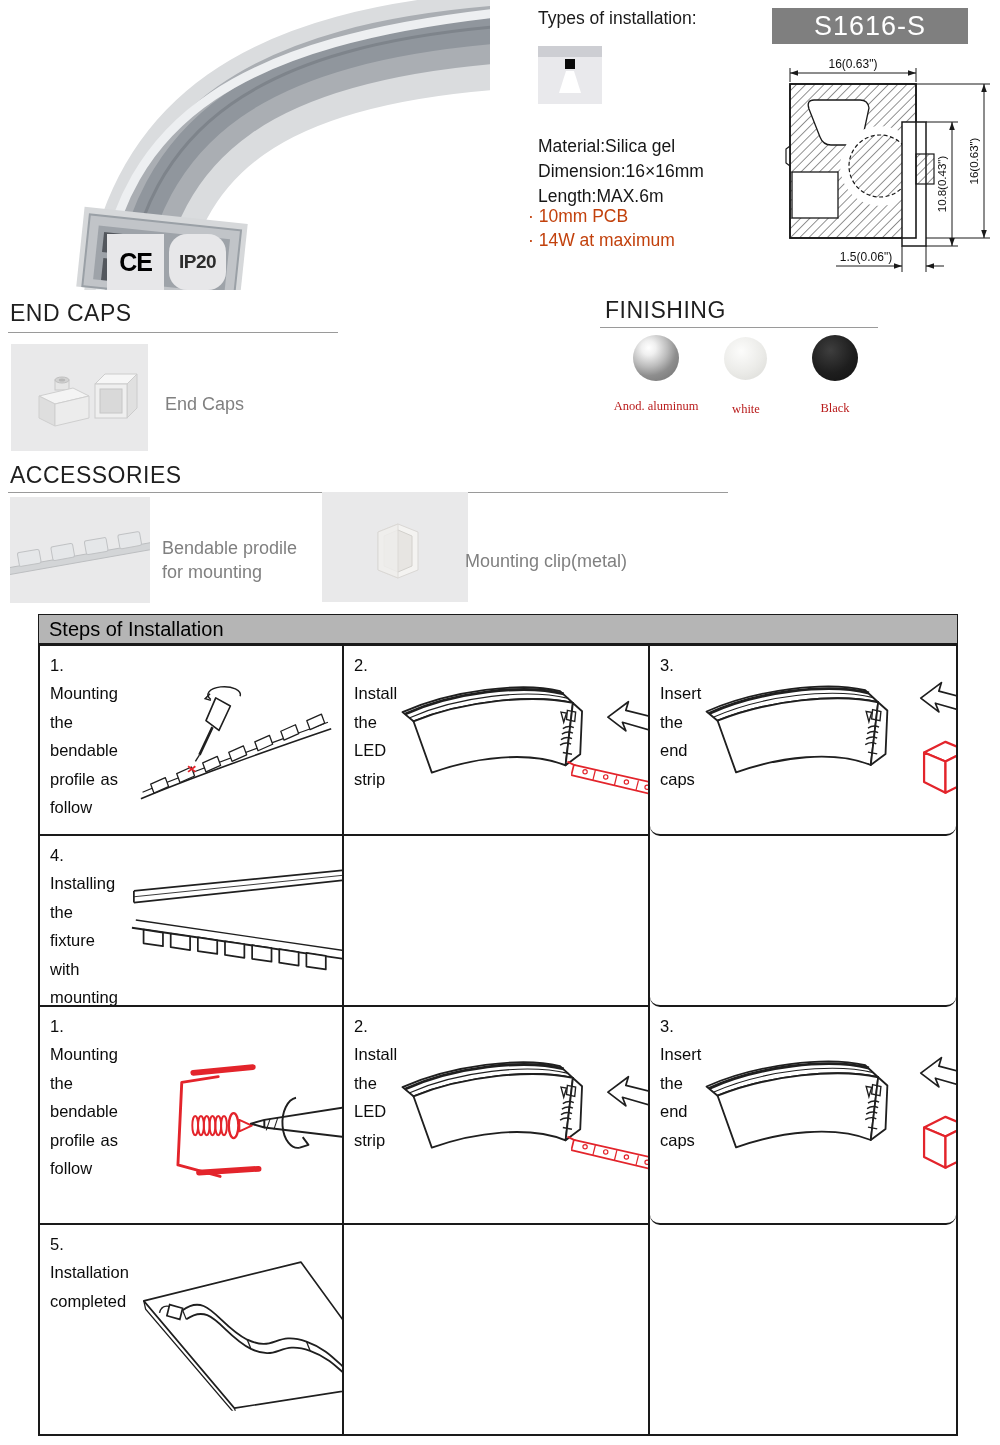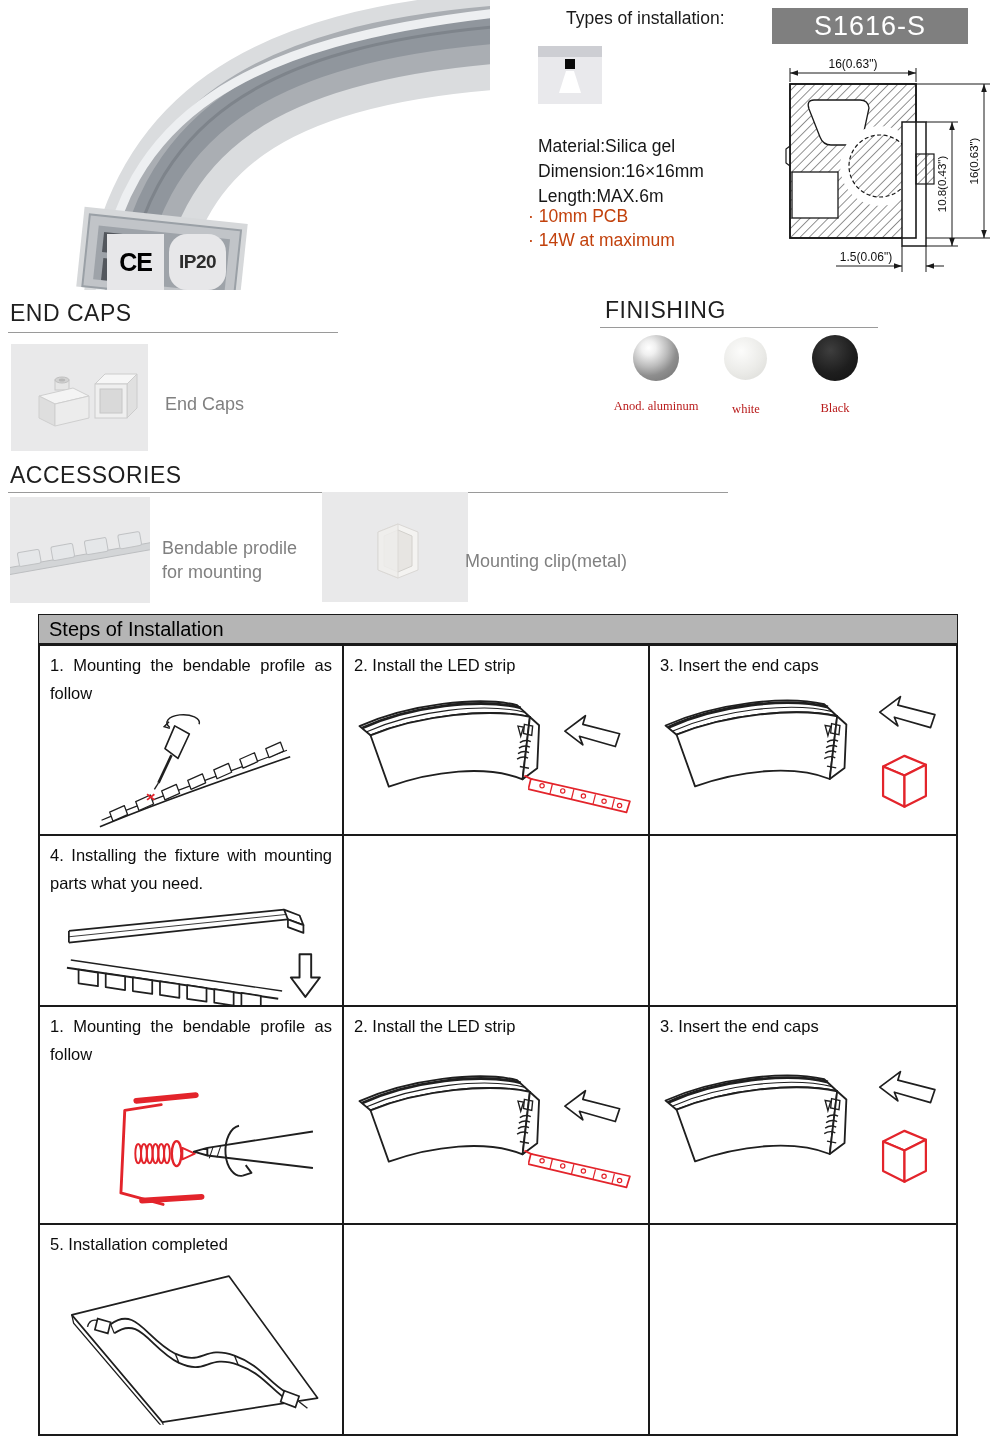--- a/index.html
+++ b/index.html
@@ -3,21 +3,21 @@
 <meta charset="utf-8">
 <style>
   html,body{margin:0;padding:0;background:#fff;}
   .page{position:relative;width:1000px;height:1445px;background:#fff;overflow:hidden;
         font-family:"Liberation Sans",sans-serif;color:#111;}
   .abs{position:absolute;}
   svg{display:block;}
   svg text{font-family:"Liberation Sans",sans-serif;fill:#111;}
 
   
-  .types-label{left:538px;top:8px;font-size:17.5px;color:#1a1a1a;margin-left:28px;}
+  .types-label{left:538px;top:8px;font-size:17.5px;color:#1a1a1a;}
   .install-icon{left:538px;top:46px;}
   .specs{left:538px;top:122px;font-size:17.5px;line-height:25px;color:#161616;margin-top:12px;}
   .features{left:528px;top:204px;font-size:17.5px;line-height:24px;color:#c2410c;}
 
   .badge{width:57px;height:56px;background:#e7e7e9;display:flex;align-items:center;justify-content:center;}
   .ce-badge{left:107px;top:234px;font-size:25px;font-weight:700;letter-spacing:-1px;color:#000;}
   .ip20-badge{left:169px;top:234px;font-size:19px;font-weight:600;color:#2c2c2c;letter-spacing:-0.5px;border-radius:18px;}
 
   .model-banner{left:772px;top:8px;width:196px;height:36px;background:#7f7f7f;color:#fff;
     display:flex;align-items:center;justify-content:center;font-size:27px;letter-spacing:1px;}
@@ -34,22 +34,22 @@
   .swatch-label{font-size:12.5px;color:#b91c1c;text-align:center;font-family:Liberation Serif, serif;}
 
   
   .steps-header{left:38px;top:614px;width:920px;height:30px;background:#b5b5b5;
     border:1.5px solid #1a1a1a;box-sizing:border-box;display:flex;align-items:center;
     padding:0 10px;font-size:20px;color:#000;}
   .steps-table{left:38px;top:644px;width:920px;height:792px;display:grid;
     grid-template-columns:304px 306px 1fr;grid-template-rows:190px 171px 218px 1fr;
     border:2px solid #1a1a1a;box-sizing:border-box;background:#fff;}
   .cell{border-right:2px solid #1a1a1a;border-bottom:2px solid #1a1a1a;box-sizing:border-box;
-    padding:5px 10px 4px 10px;display:flex;flex-direction:column;overflow:hidden;}
-  .cell:nth-child(3n){border-right:none;}
+    padding:5px 10px 4px 10px;display:flex;flex-direction:row;overflow:hidden;}
+  .cell:nth-child(3n){border-right:none;border-radius:10px;}
   .cell:nth-child(n+10){border-bottom:none;}
   .cell-text{font-size:16.5px;line-height:1.72;color:#0c0c0c;}
   .justify{text-align:justify;}
   .fig{flex:1;display:flex;align-items:center;justify-content:center;}
 </style>
 </head>
 <body>
 
 <svg width="0" height="0" style="position:absolute">
   <defs>

